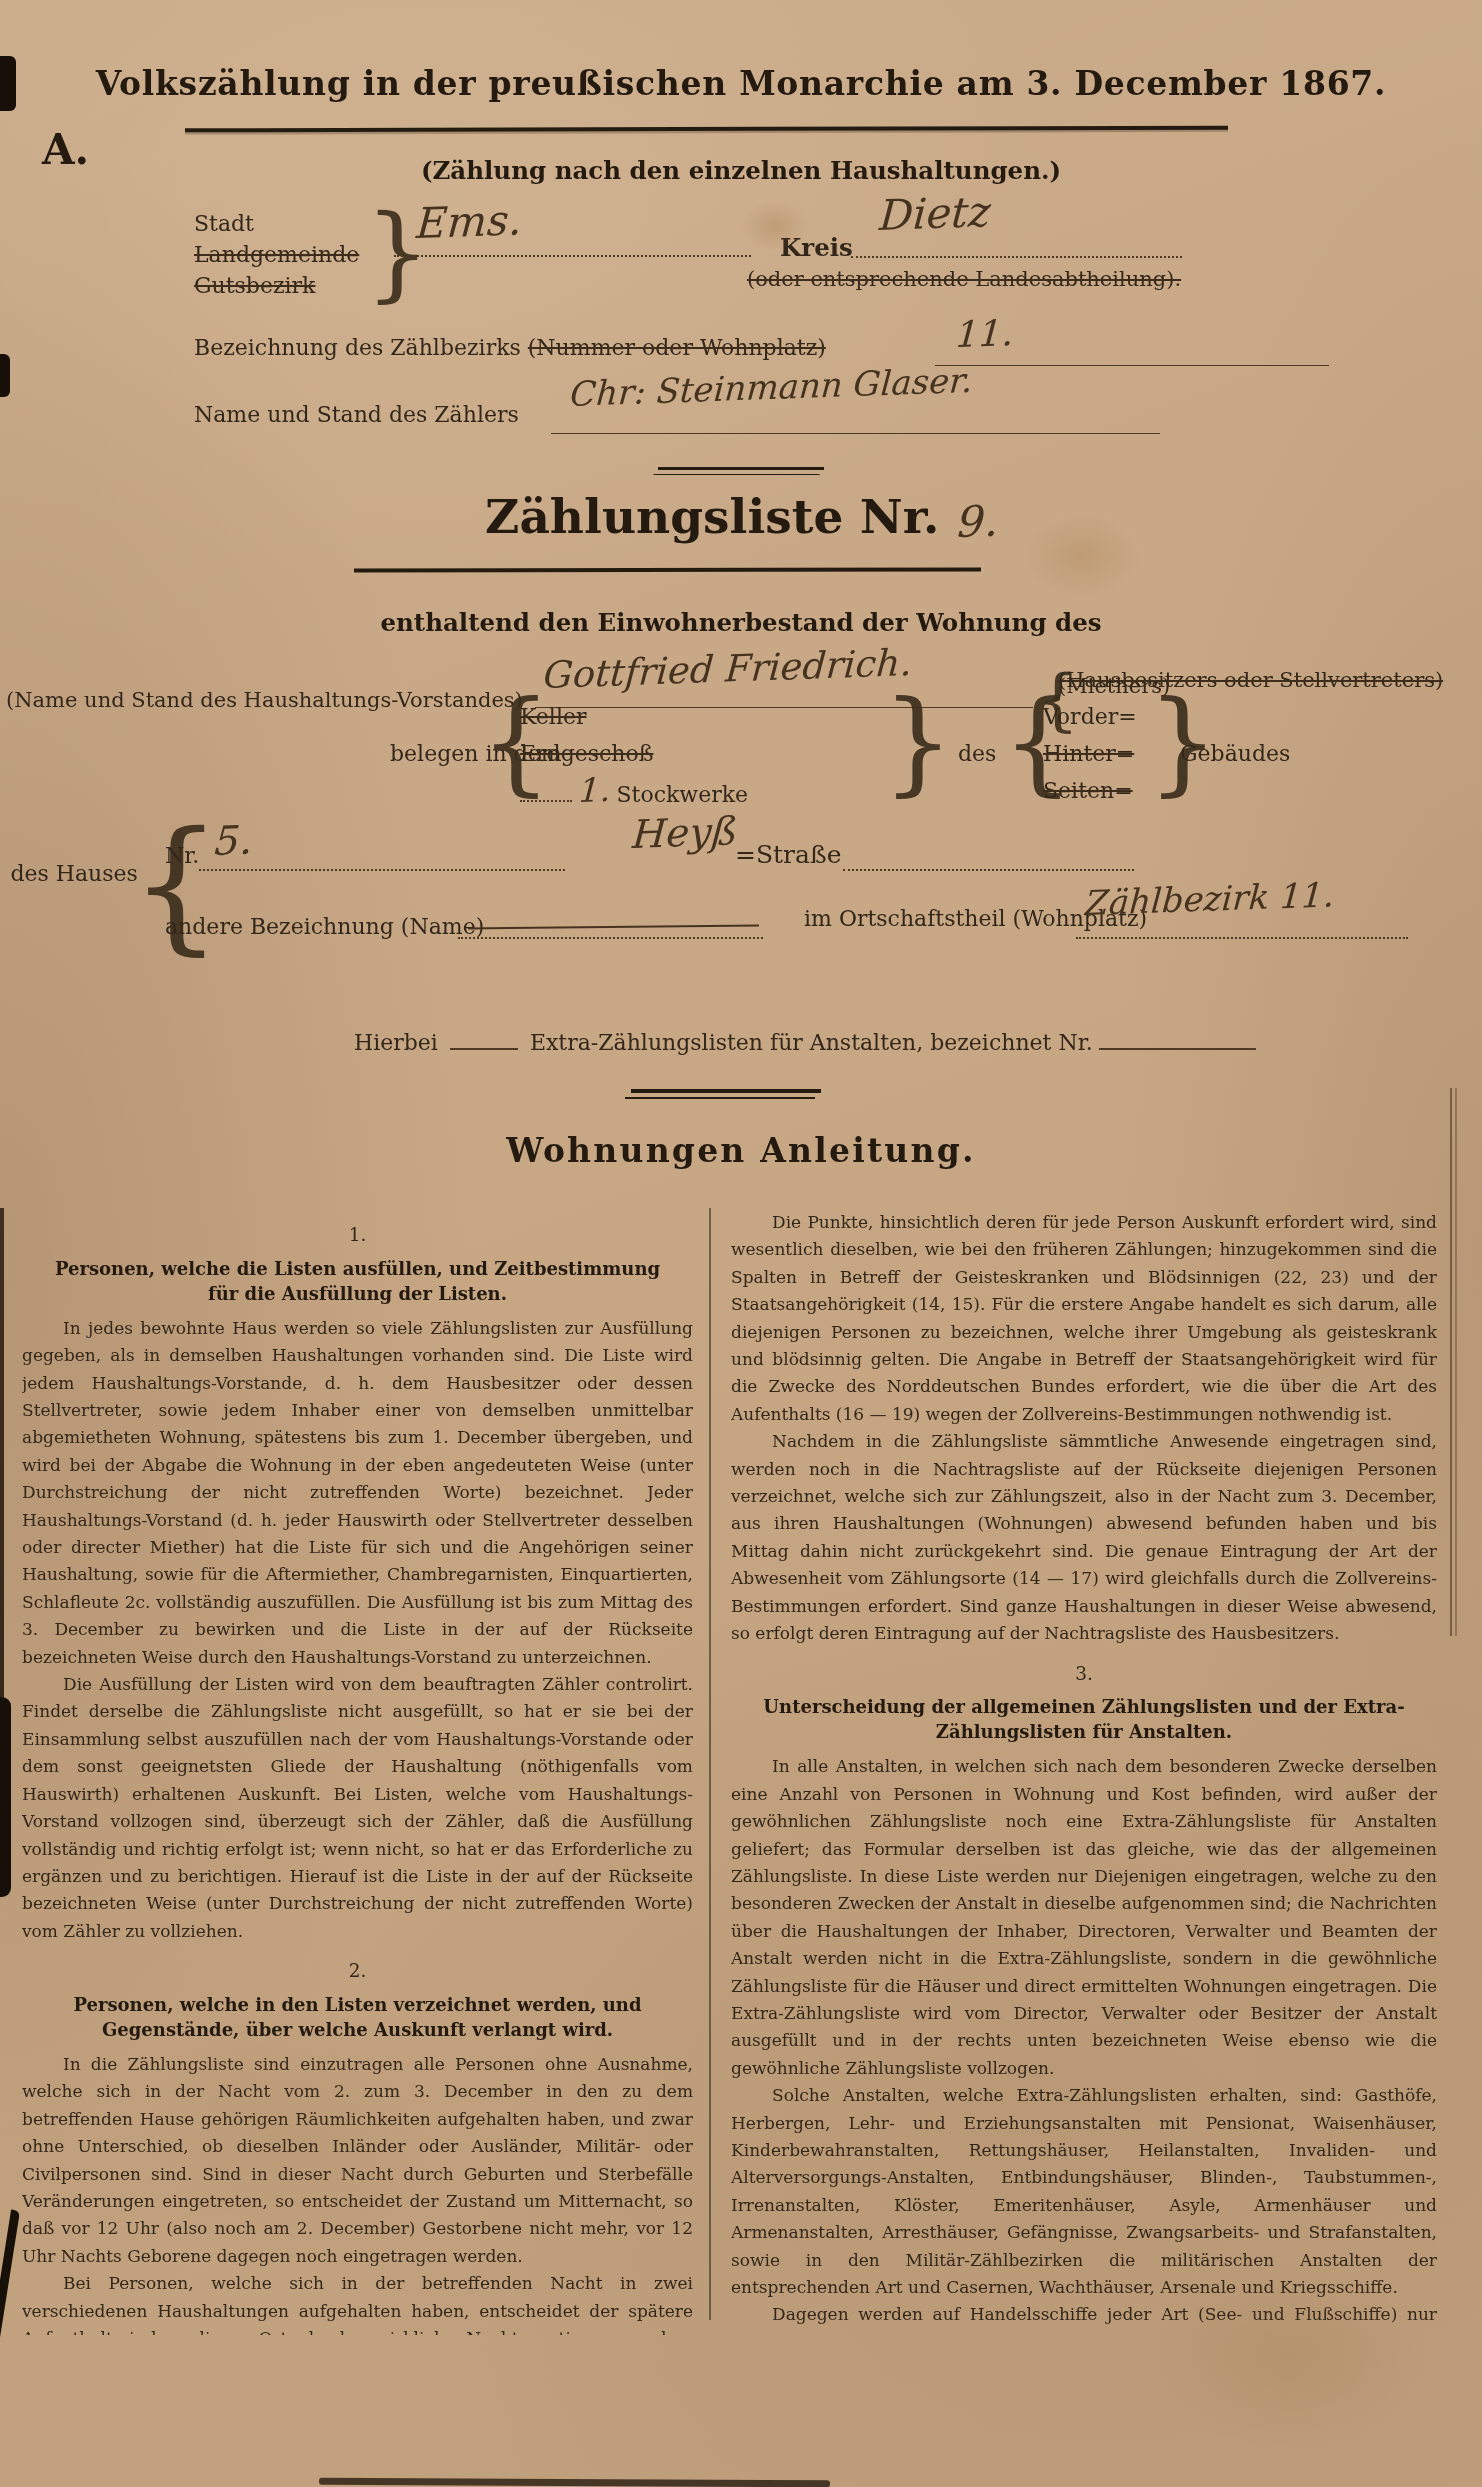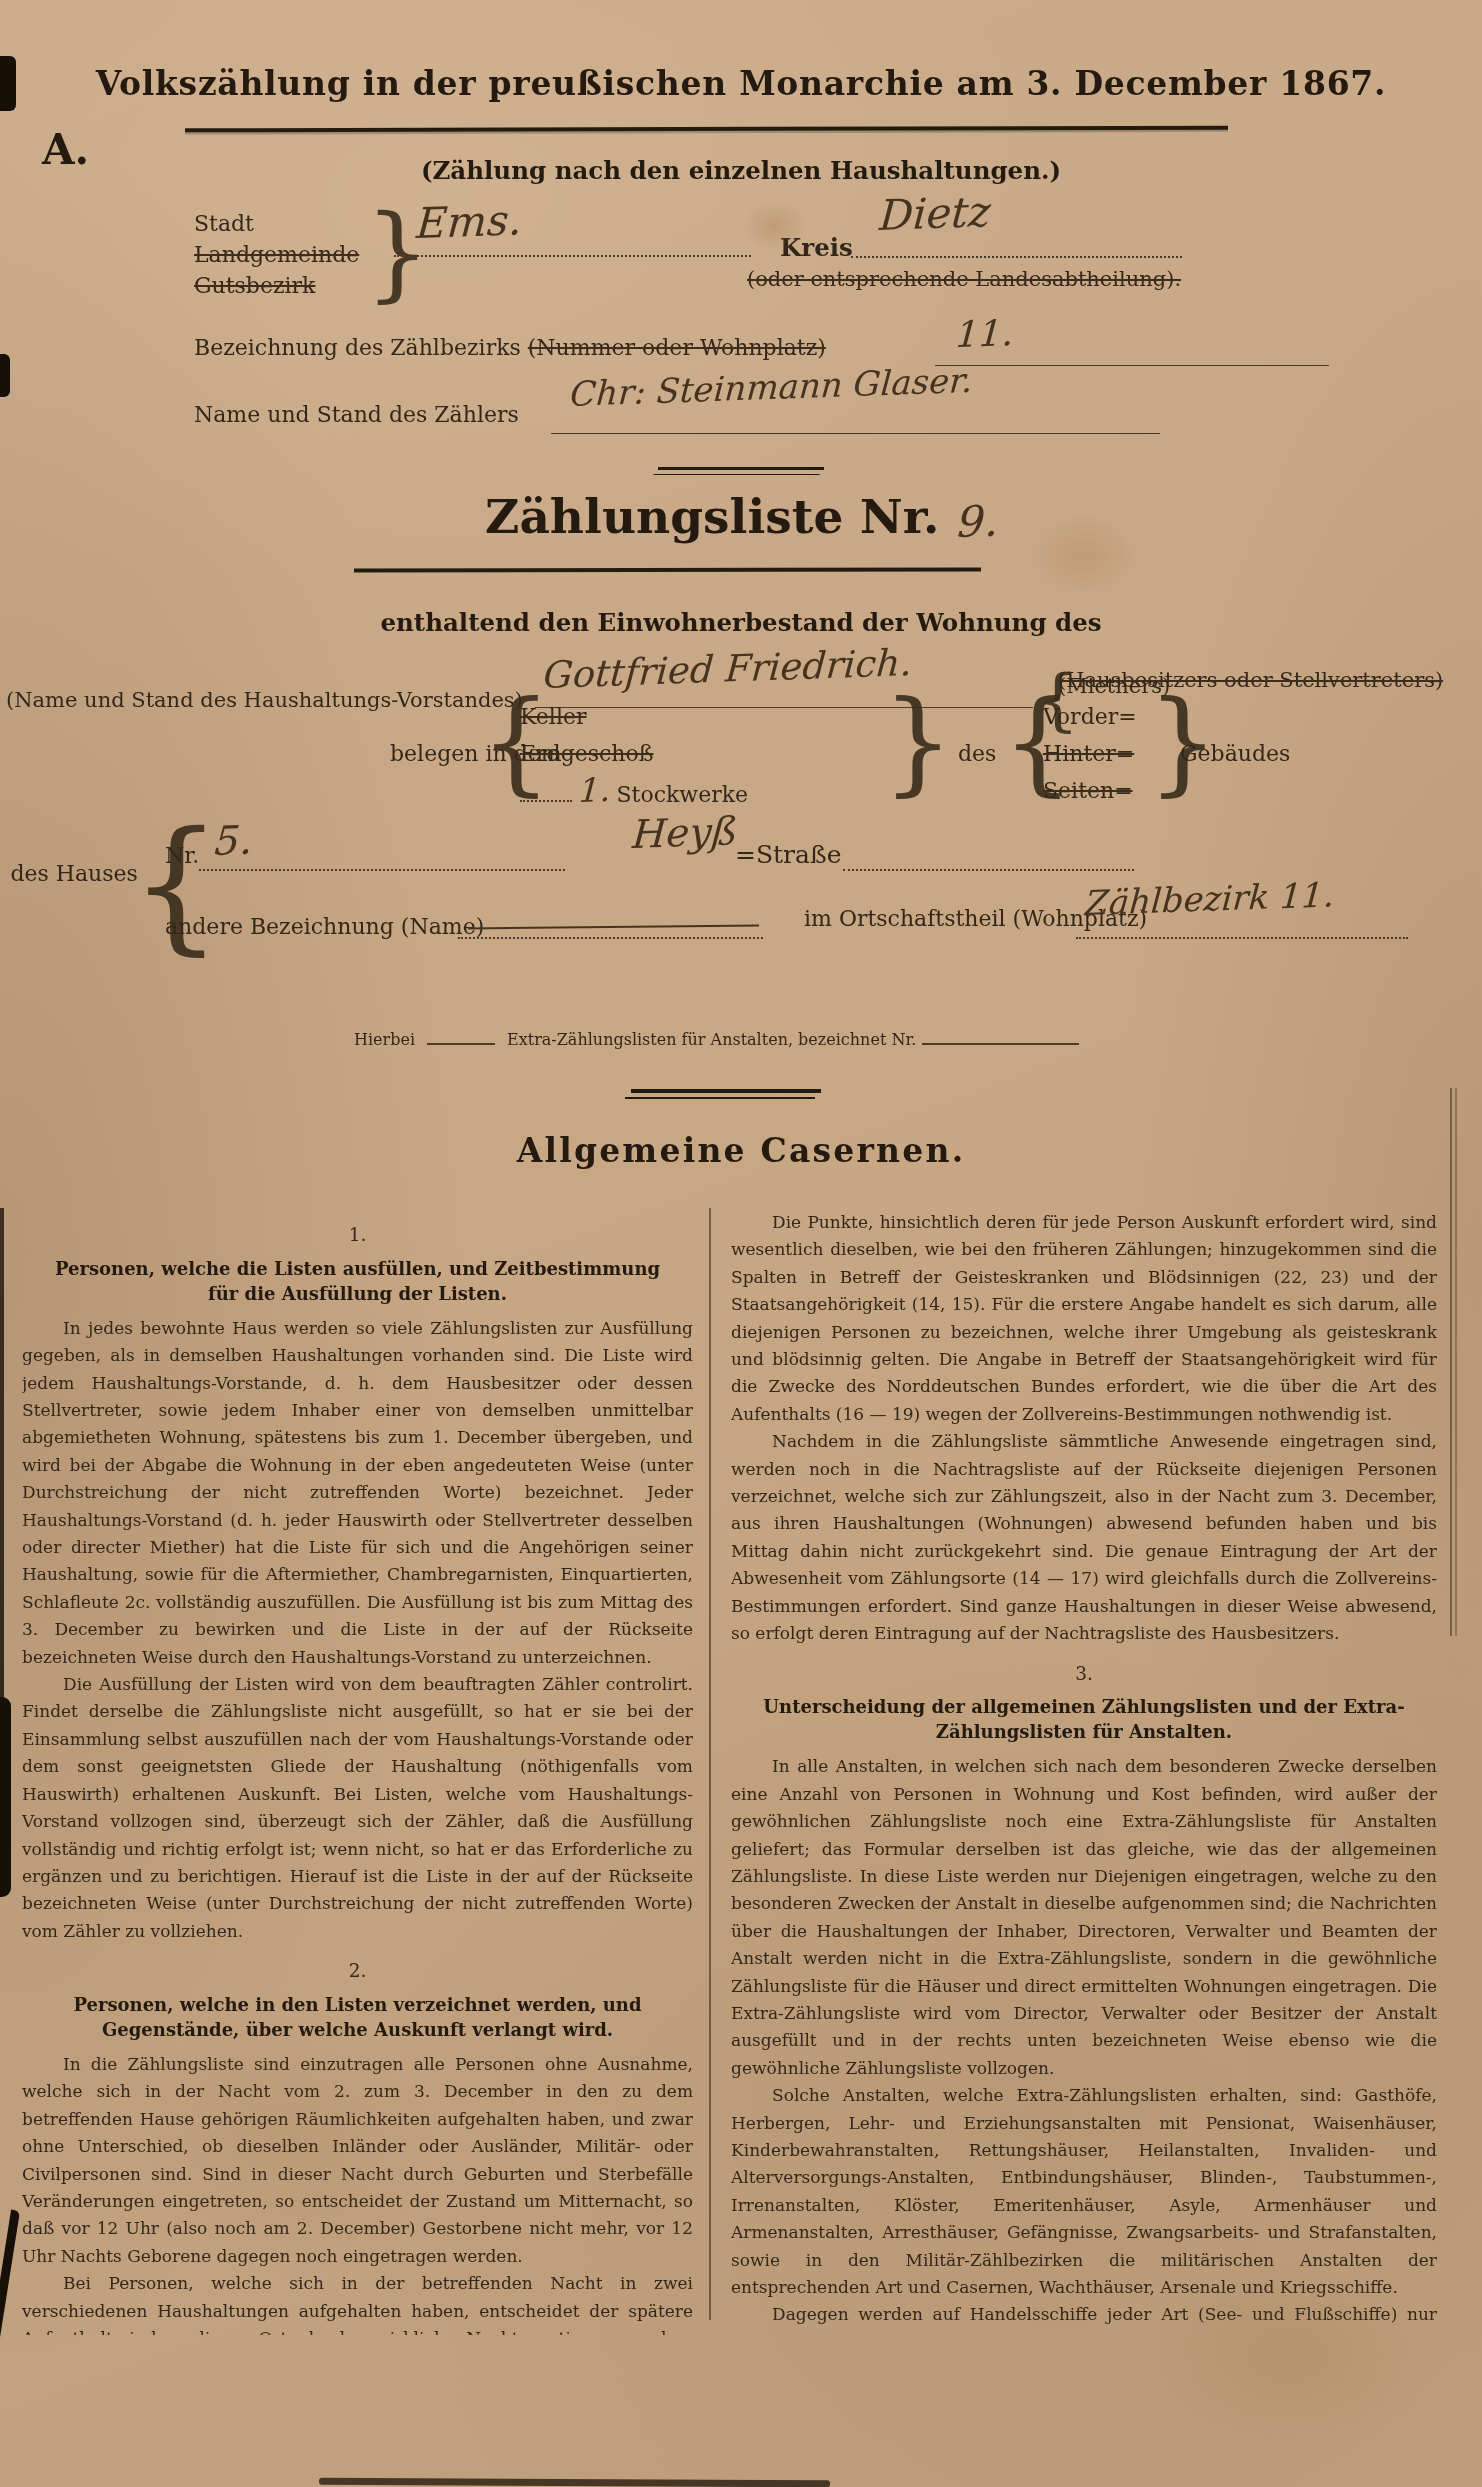--- a/index.html
+++ b/index.html
@@ -90,21 +90,21 @@
   .hand-strasse{left:631px;top:812px;font-size:39px;}
   .strasse-print{left:735px;top:840px;font-size:25px;}
   .line-strasse{left:843px;top:869px;width:291px;}
   .andere-label{left:165px;top:906px;margin-top:8px;}
   .hand-dash{left:468px;top:926px;width:291px;border-top:2.2px solid var(--hand);transform:rotate(-0.6deg);}
   .line-andere{left:458px;top:937px;width:305px;}
   .ortsteil-label{left:804px;top:906px;}
   .hand-ortsteil{left:1084px;top:883px;font-size:34px;}
   .line-ortsteil{left:1076px;top:937px;width:332px;}
 
-  .hierbei-row{left:354px;top:1030px;font-size:16px;}
+  .hierbei-row{left:354px;top:1030px;font-size:22px;}
   .blank1{display:inline-block;width:68px;border-bottom:2.2px solid var(--line);margin:0 12px;}
   .blank2{display:inline-block;width:157px;border-bottom:2.2px solid var(--line);margin-left:6px;}
 
   .double-rule{left:631px;top:1089px;width:190px;}
   .double-rule .b1{height:3.7px;background:#241b10;}
   .double-rule .b2{height:2.2px;background:#241b10;margin-top:4.4px;transform:translateX(-6px);}
 
   .anleitung-heading{left:0;right:0;top:1131px;text-align:center;font-size:33px;font-weight:bold;
     letter-spacing:2.2px;color:var(--ink2);}
 
@@ -214,21 +214,21 @@
 
   <div class="abs hierbei-row">
     <span>Hierbei</span><span class="blank1"></span><span>Extra-Zählungslisten für Anstalten, bezeichnet Nr.</span><span class="blank2"></span>
   </div>
 
   <div class="abs double-rule">
       <div class="b1"></div>
       <div class="b2"></div>
     </div>
 
-  <div class="abs anleitung-heading">Allgemeine Casernen.</div>
+  <div class="abs anleitung-heading">Wohnungen Anleitung.</div>
   <div class="abs col-divider"></div>
 
   <div class="abs col col-left">
     <p class="sec-num">1.</p>
     <p class="sec-head">Personen, welche die Listen ausfüllen, und Zeitbestimmung für die Ausfüllung der Listen.</p>
     <p>In jedes bewohnte Haus werden so viele Zählungslisten zur Ausfüllung gegeben, als in demselben Haushaltungen vorhanden sind. Die Liste wird jedem Haushaltungs-Vorstande, d. h. dem Hausbesitzer oder dessen Stellvertreter, sowie jedem Inhaber einer von demselben unmittelbar abgemietheten Wohnung, spätestens bis zum 1. December übergeben, und wird bei der Abgabe die Wohnung in der eben angedeuteten Weise (unter Durchstreichung der nicht zutreffenden Worte) bezeichnet. Jeder Haushaltungs-Vorstand (d. h. jeder Hauswirth oder Stellvertreter desselben oder directer Miether) hat die Liste für sich und die Angehörigen seiner Haushaltung, sowie für die Aftermiether, Chambregarnisten, Einquartierten, Schlafleute 2c. vollständig auszufüllen. Die Ausfüllung ist bis zum Mittag des 3. December zu bewirken und die Liste in der auf der Rückseite bezeichneten Weise durch den Haushaltungs-Vorstand zu unterzeichnen.</p>
     <p>Die Ausfüllung der Listen wird von dem beauftragten Zähler controlirt. Findet derselbe die Zählungsliste nicht ausgefüllt, so hat er sie bei der Einsammlung selbst auszufüllen nach der vom Haushaltungs-Vorstande oder dem sonst geeignetsten Gliede der Haushaltung (nöthigenfalls vom Hauswirth) erhaltenen Auskunft. Bei Listen, welche vom Haushaltungs-Vorstand vollzogen sind, überzeugt sich der Zähler, daß die Ausfüllung vollständig und richtig erfolgt ist; wenn nicht, so hat er das Erforderliche zu ergänzen und zu berichtigen. Hierauf ist die Liste in der auf der Rückseite bezeichneten Weise (unter Durchstreichung der nicht zutreffenden Worte) vom Zähler zu vollziehen.</p>
     <p class="sec-num">2.</p>
     <p class="sec-head">Personen, welche in den Listen verzeichnet werden, und Gegenstände, über welche Auskunft verlangt wird.</p>
     <p>In die Zählungsliste sind einzutragen alle Personen ohne Ausnahme, welche sich in der Nacht vom 2. zum 3. December in den zu dem betreffenden Hause gehörigen Räumlichkeiten aufgehalten haben, und zwar ohne Unterschied, ob dieselben Inländer oder Ausländer, Militär- oder Civilpersonen sind. Sind in dieser Nacht durch Geburten und Sterbefälle Veränderungen eingetreten, so entscheidet der Zustand um Mitternacht, so daß vor 12 Uhr (also noch am 2. December) Gestorbene nicht mehr, vor 12 Uhr Nachts Geborene dagegen noch eingetragen werden.</p>

